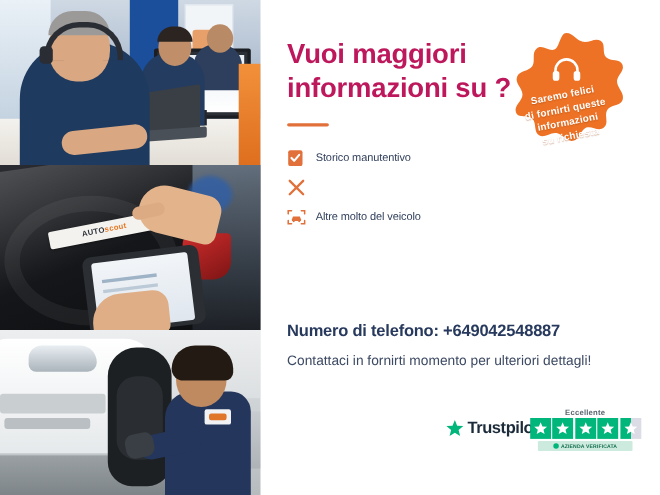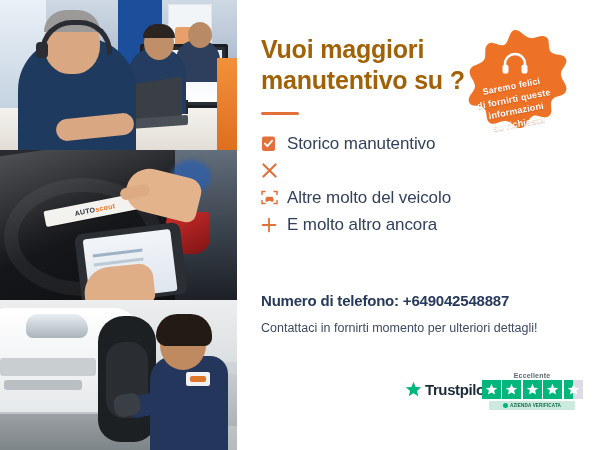--- a/index.html
+++ b/index.html
@@ -128,39 +128,39 @@
       background:#f0f2f4;border-radius:2px;}
   .p3 .badge-patch:after{content:"";position:absolute;left:4px;top:4px;width:16px;height:6px;
       background:#e0762a;border-radius:2px;}
   .p3 .bench{position:absolute;right:0;bottom:24px;width:72px;height:52px;
       background:linear-gradient(180deg,#c8ccd0,#aeb3b7);}
 
   
   .panel{flex:1;position:relative;background:#ffffff;padding:0;}
 
   .heading{position:absolute;left:24px;top:34px;width:230px;
-      font-size:25px;line-height:31px;font-weight:bold;color:#a16207;
+      font-size:25px;line-height:31px;font-weight:bold;color:#be185d;
       letter-spacing:-.2px;}
   .rule{position:absolute;left:24px;top:112px;width:38px;height:3px;
       background:#e2703a;border-radius:2px;}
 
   
   .badge{position:absolute;left:214px;top:28px;width:128px;height:128px;}
   .badge .burst{position:absolute;left:0;top:0;width:128px;height:128px;}
   .badge .hs{position:absolute;left:50px;top:24px;width:28px;height:24px;}
   .badge .btext{position:absolute;left:14px;top:52px;width:100px;
       transform:rotate(-11deg);text-align:center;color:#ffffff;
       font-size:9px;line-height:12.5px;font-weight:bold;letter-spacing:.2px;
       text-shadow:0 1px 1px rgba(150,60,10,.35);}
 
   
   .features{position:absolute;left:24px;top:130px;width:280px;}
   .feat{display:flex;align-items:center;height:27px;}
   .feat .ico{width:26px;flex:0 0 26px;display:flex;align-items:center;justify-content:flex-start;}
-  .feat .ftxt{font-size:17px;color:#33415c;letter-spacing:-.1px;}
+  .feat .ftxt{font-size:10px;color:#33415c;letter-spacing:-.1px;}
 
   
   .phone{position:absolute;left:24px;top:292px;font-size:15px;font-weight:bold;
       color:#27395c;letter-spacing:-.2px;white-space:nowrap;}
   .contact{position:absolute;left:24px;top:319px;width:300px;
       font-size:12.5px;line-height:19px;color:#3d4a63;}
 
   
   .tp{position:absolute;left:156px;top:372px;width:192px;height:40px;}
   .tp-logo{position:absolute;left:12px;top:9px;display:flex;align-items:center;gap:3px;}
@@ -237,21 +237,21 @@
       <div class="mech-arm"></div>
       <div class="glove"></div>
     </div>
 
   </div>
 
   <div class="panel">
 
     <div class="heading">
       <div>Vuoi maggiori</div>
-      <div>manutentivo su ?</div>
+      <div>informazioni su ?</div>
     </div>
     <div class="rule"></div>
 
     <div class="badge">
       <svg class="burst" viewBox="0 0 128 128">
         <path fill="#ED7225" d="M64 2c6 0 9 7 15 8s11-4 16-1 1 11 5 15 13 1 15 7-6 10-5 16 7 10 5 16-11 4-14 9 2 12-3 16-11-2-16 0-6 11-12 12-9-6-15-7-11 5-16 2-2-11-6-15-13 0-15-6 6-10 6-16-7-10-5-16 11-5 14-10-1-12 4-16 11 3 16 1S58 2 64 2z"></path>
       </svg>
       <svg class="hs" viewBox="0 0 28 24">
         <path d="M4 16v-4a10 10 0 0 1 20 0v4" fill="none" stroke="#ffffff" stroke-width="2.4" stroke-linecap="round"></path>
         <rect x="1.5" y="12.5" width="6" height="9" rx="2.6" fill="#ffffff"></rect>
@@ -297,31 +297,20 @@
               <path d="M1 4.4V1.6h3M13 1.6h3v2.8M16 10.6v2.8h-3M4 13.4H1v-2.8"></path>
             </g>
             <path d="M4.4 9.4l1-2.6h6.2l1 2.6v1.5H4.4z" fill="#E2703A"></path>
             <circle cx="6" cy="11" r="1" fill="#E2703A"></circle>
             <circle cx="11" cy="11" r="1" fill="#E2703A"></circle>
           </svg>
         </span>
         <span class="ftxt">Altre molto del veicolo</span>
       </div>
 
-      <div class="feat">
-        <span class="ico">
-          <svg width="16" height="16" viewBox="0 0 16 16">
-            <g stroke="#E2703A" stroke-width="1.8" stroke-linecap="round">
-              <line x1="8" y1="1.6" x2="8" y2="14.4"></line>
-              <line x1="1.6" y1="8" x2="14.4" y2="8"></line>
-            </g>
-          </svg>
-        </span>
-        <span class="ftxt">E molto altro ancora</span>
-      </div>
 
     </div>
 
     <div class="phone">Numero di telefono: +649042548887</div>
     <div class="contact">
       <div>Contattaci in fornirti momento per ulteriori dettagli!</div>
     </div>
 
     <div class="tp">
       <div class="tp-logo">

